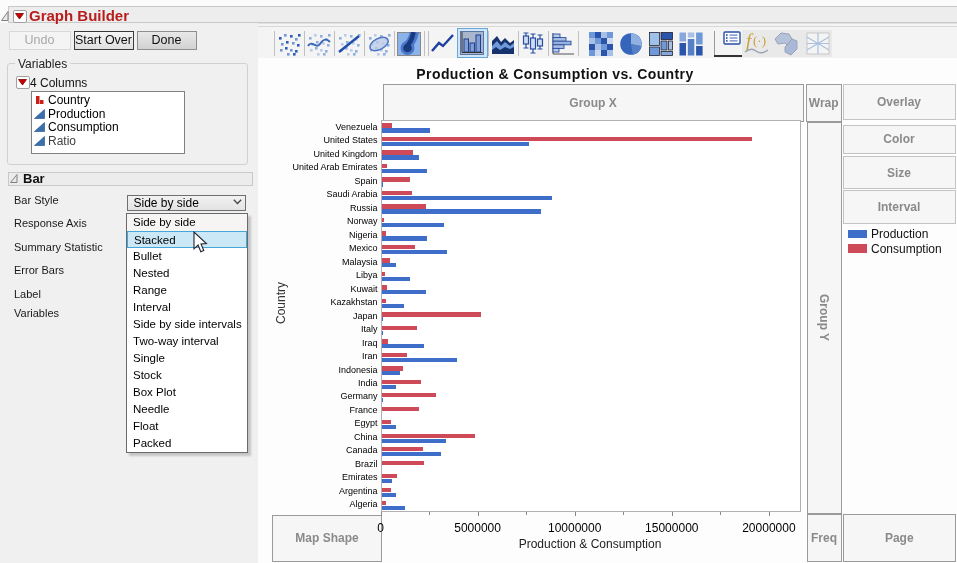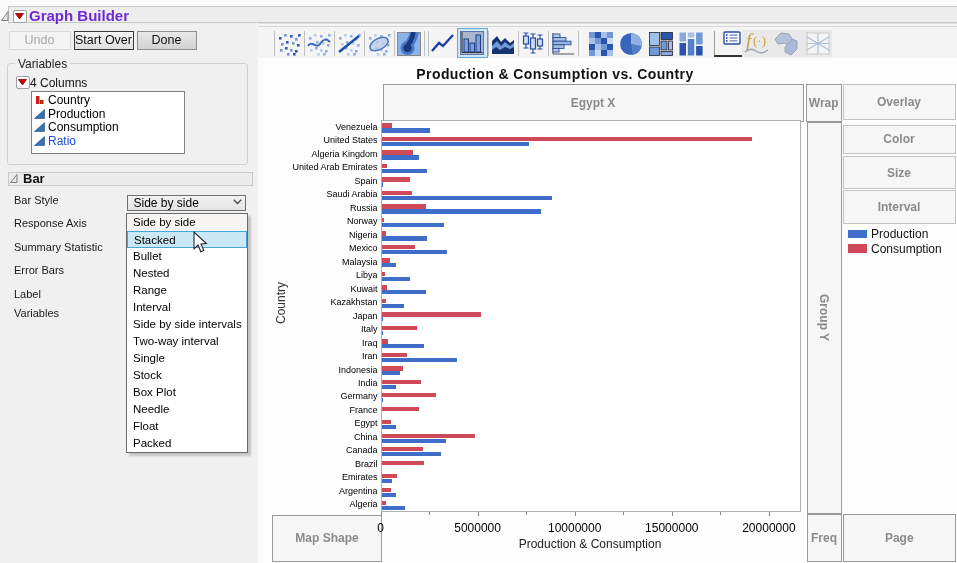--- a/index.html
+++ b/index.html
@@ -28,21 +28,21 @@
 <div class="ab" style="left:258px;top:23px;width:699px;height:34px;background:#f4f4f4;border-top:1px solid #e0e0e0;"></div>
 <div class="ab" style="left:258px;top:26px;width:699px;height:1px;background:#d8d8d8;"></div>
 <div class="ab" style="left:8px;top:5.5px;width:949px;height:17.5px;background:#ededed;border:1px solid #c9c9c9;border-right:none;box-sizing:border-box;"></div>
 <svg class="ab" style="left:1px;top:11px;" width="8" height="10">
     <path d="M7,0.5 L7,9.5 L0.5,9.5 Z" fill="#e8e8e8" stroke="#808080" stroke-width="1"></path>
   </svg>
 <div class="ab" style="left:13px;top:10px;width:12px;height:11px;background:#fff;border:1px solid #a0a0a0;border-radius:2px;"></div>
 <svg class="ab" style="left:15px;top:12.5px;" width="9" height="7">
     <path d="M0.5,0.5 L8.5,0.5 L4.5,6 Z" fill="#cc0000" stroke="#7a0000" stroke-width="0.8"></path>
   </svg>
-<div class="ab" style="left:29px;top:7px;width:200px;height:17px;line-height:17px;font-size:15px;font-weight:bold;color:#6d28d9;">Graph Builder</div>
+<div class="ab" style="left:29px;top:7px;width:200px;height:17px;line-height:17px;font-size:15px;font-weight:bold;color:#b91c1c;">Graph Builder</div>
 <div class="ab" style="left:8.5px;top:30.5px;width:62px;height:19px;background:#f4f4f4;border:1px solid #d9d9d9;box-sizing:border-box;display:flex;align-items:center;justify-content:center;font-size:12.5px;white-space:nowrap;color:#a8a8a8;">Undo</div>
 <div class="ab" style="left:73.5px;top:30.5px;width:60px;height:19px;background:linear-gradient(#f5f5f5,#dfdfdf);border:1px solid #3a3a3a;box-sizing:border-box;display:flex;align-items:center;justify-content:center;font-size:12.5px;white-space:nowrap;color:#111;">Start Over</div>
 <div class="ab" style="left:136.5px;top:30.5px;width:60px;height:19px;background:linear-gradient(#e8e8e8,#d2d2d2);border:1px solid #8f8f8f;box-sizing:border-box;display:flex;align-items:center;justify-content:center;font-size:12.5px;white-space:nowrap;color:#111;">Done</div>
 <div class="ab" style="left:7px;top:63px;width:241px;height:102px;border:1px solid #d0d0d0;border-radius:3px;box-sizing:border-box;"></div>
 <div class="ab" style="left:15px;top:57px;background:#f0f0f0;padding:0 3px;font-size:12px;color:#222;">Variables</div>
 <div class="ab" style="left:16px;top:76px;width:12px;height:11px;background:#fff;border:1px solid #a0a0a0;border-radius:2px;"></div>
 <svg class="ab" style="left:18px;top:78.5px;" width="9" height="7">
     <path d="M0.5,0.5 L8.5,0.5 L4.5,6 Z" fill="#cc0000" stroke="#7a0000" stroke-width="0.8"></path>
   </svg>
 <div class="ab" style="left:30px;top:76px;font-size:12px;color:#111;">4 Columns</div>
@@ -56,21 +56,21 @@
     <path d="M0.5,9.5 L10.5,9.5 L10.5,0.5 Z" fill="#3a70ad" stroke="#2a5a92" stroke-width="0.7"></path>
   </svg>
 <div class="ab" style="left:48px;top:106.8px;font-size:12px;color:#000;">Production</div>
 <svg class="ab" style="left:33.5px;top:122.3px;" width="11" height="10">
     <path d="M0.5,9.5 L10.5,9.5 L10.5,0.5 Z" fill="#3a70ad" stroke="#2a5a92" stroke-width="0.7"></path>
   </svg>
 <div class="ab" style="left:48px;top:120.3px;font-size:12px;color:#000;">Consumption</div>
 <svg class="ab" style="left:33.5px;top:135.8px;" width="11" height="10">
     <path d="M0.5,9.5 L10.5,9.5 L10.5,0.5 Z" fill="#3a70ad" stroke="#2a5a92" stroke-width="0.7"></path>
   </svg>
-<div class="ab" style="left:48px;top:133.8px;font-size:12px;color:#1d4ed8;">Ratio</div>
+<div class="ab" style="left:48px;top:133.8px;font-size:12px;color:#404040;">Ratio</div>
 <div class="ab" style="left:7.5px;top:171.5px;width:245px;height:14px;background:#ececec;border:1px solid #c9c9c9;box-sizing:border-box;"></div>
 <svg class="ab" style="left:10px;top:174px;" width="8" height="9">
     <path d="M7,0.5 L7,8.5 L0.5,8.5 Z" fill="#e8e8e8" stroke="#808080" stroke-width="1"></path>
   </svg>
 <div class="ab" style="left:23px;top:171px;font-size:13px;font-weight:bold;color:#111;line-height:15px;">Bar</div>
 <div class="lbl" style="left:14px;top:193.8px;">Bar Style</div>
 <div class="lbl" style="left:14px;top:216.5px;">Response Axis</div>
 <div class="lbl" style="left:14px;top:241.4px;">Summary Statistic</div>
 <div class="lbl" style="left:14px;top:264.0px;">Error Bars</div>
 <div class="lbl" style="left:14px;top:287.6px;">Label</div>
@@ -278,21 +278,21 @@
   </svg>
 <svg class="ab" style="left:772.5px;top:30.5px;" width="26" height="26" viewBox="0 0 26 26">
     <path d="M2,8 L8,2 L16,3 L19,8 L14,14 L12,12 L5,13 Z" fill="#b4c2dc" stroke="#9aa4b8" stroke-width="1"></path>
     <path d="M14,14 L19,8 L24,10 L24,18 L18,24 L12,21 L12,16 Z" fill="#a8b8d6" stroke="#9aa4b8" stroke-width="1"></path>
   </svg>
 <svg class="ab" style="left:804.5px;top:31px;" width="26" height="25" viewBox="0 0 26 25">
     <rect x="2" y="2" width="22" height="21" fill="#f4f4f4" stroke="#c8c8c8" stroke-width="1"></rect>
     <path d="M2,6 L24,19 M2,19 L24,6 M2,12.5 L24,12.5 M13,2 L13,23" stroke="#aac0dd" stroke-width="1.2" fill="none"></path>
   </svg>
 <div class="ab" style="left:405px;top:65.5px;width:300px;text-align:center;font-size:14px;font-weight:bold;letter-spacing:0.4px;color:#111;">Production &amp; Consumption vs. Country</div>
-<div class="zone" style="left:382.5px;top:84px;width:419px;height:35.5px;">Egypt X</div>
+<div class="zone" style="left:382.5px;top:84px;width:419px;height:35.5px;">Group X</div>
 <div class="zone" style="left:805.5px;top:84px;width:34.5px;height:35.5px;">Wrap</div>
 <div class="zone2" style="left:842.5px;top:84px;width:111px;height:33.5px;">Overlay</div>
 <div class="zone2" style="left:842.5px;top:124.5px;width:111px;height:27.5px;text-align:center;">Color</div>
 <div class="zone2" style="left:842.5px;top:156px;width:111px;height:31px;">Size</div>
 <div class="zone2" style="left:842.5px;top:190px;width:111px;height:31.5px;">Interval</div>
 <div class="zone" style="left:806.5px;top:122px;width:33px;height:389.5px;">
     <span style="writing-mode:vertical-rl;">Group Y</span>
   </div>
 <div class="zone" style="left:272px;top:514.5px;width:108px;height:45px;">Map Shape</div>
 <div class="zone" style="left:806.5px;top:514px;width:33px;height:45.5px;">Freq</div>
@@ -304,21 +304,21 @@
 <div class="ab" style="left:380.5px;top:119.5px;width:420.0px;height:392.3px;background:#fff;border:1px solid #b0b0b0;box-sizing:border-box;"></div>
 <div class="ab" style="left:266px;top:288px;width:30px;height:30px;">
     <div style="transform:rotate(-90deg);transform-origin:center;font-size:12px;color:#333;width:60px;margin-left:-15px;margin-top:8px;text-align:center;">Country</div>
   </div>
 <div class="ctry" style="top:122.7px;">Venezuela</div>
 <div class="bar" style="left:381.5px;top:123.40px;width:10.8px;height:4.3px;background:#cf4a58;"></div>
 <div class="bar" style="left:381.5px;top:128.30px;width:48.9px;height:4.3px;background:#3e6dca;"></div>
 <div class="ctry" style="top:136.1px;">United States</div>
 <div class="bar" style="left:381.5px;top:136.89px;width:370.8px;height:4.3px;background:#cf4a58;"></div>
 <div class="bar" style="left:381.5px;top:141.79px;width:147.3px;height:4.3px;background:#3e6dca;"></div>
-<div class="ctry" style="top:149.6px;">Algeria Kingdom</div>
+<div class="ctry" style="top:149.6px;">United Kingdom</div>
 <div class="bar" style="left:381.5px;top:150.38px;width:31.4px;height:4.3px;background:#cf4a58;"></div>
 <div class="bar" style="left:381.5px;top:155.28px;width:37.9px;height:4.3px;background:#3e6dca;"></div>
 <div class="ctry" style="top:163.1px;">United Arab Emirates</div>
 <div class="bar" style="left:381.5px;top:163.87px;width:5.7px;height:4.3px;background:#cf4a58;"></div>
 <div class="bar" style="left:381.5px;top:168.77px;width:45.2px;height:4.3px;background:#3e6dca;"></div>
 <div class="ctry" style="top:176.6px;">Spain</div>
 <div class="bar" style="left:381.5px;top:177.36px;width:28.2px;height:4.3px;background:#cf4a58;"></div>
 <div class="bar" style="left:381.5px;top:182.26px;width:1.5px;height:4.3px;background:#3e6dca;"></div>
 <div class="ctry" style="top:190.1px;">Saudi Arabia</div>
 <div class="bar" style="left:381.5px;top:190.85px;width:30.1px;height:4.3px;background:#cf4a58;"></div>

